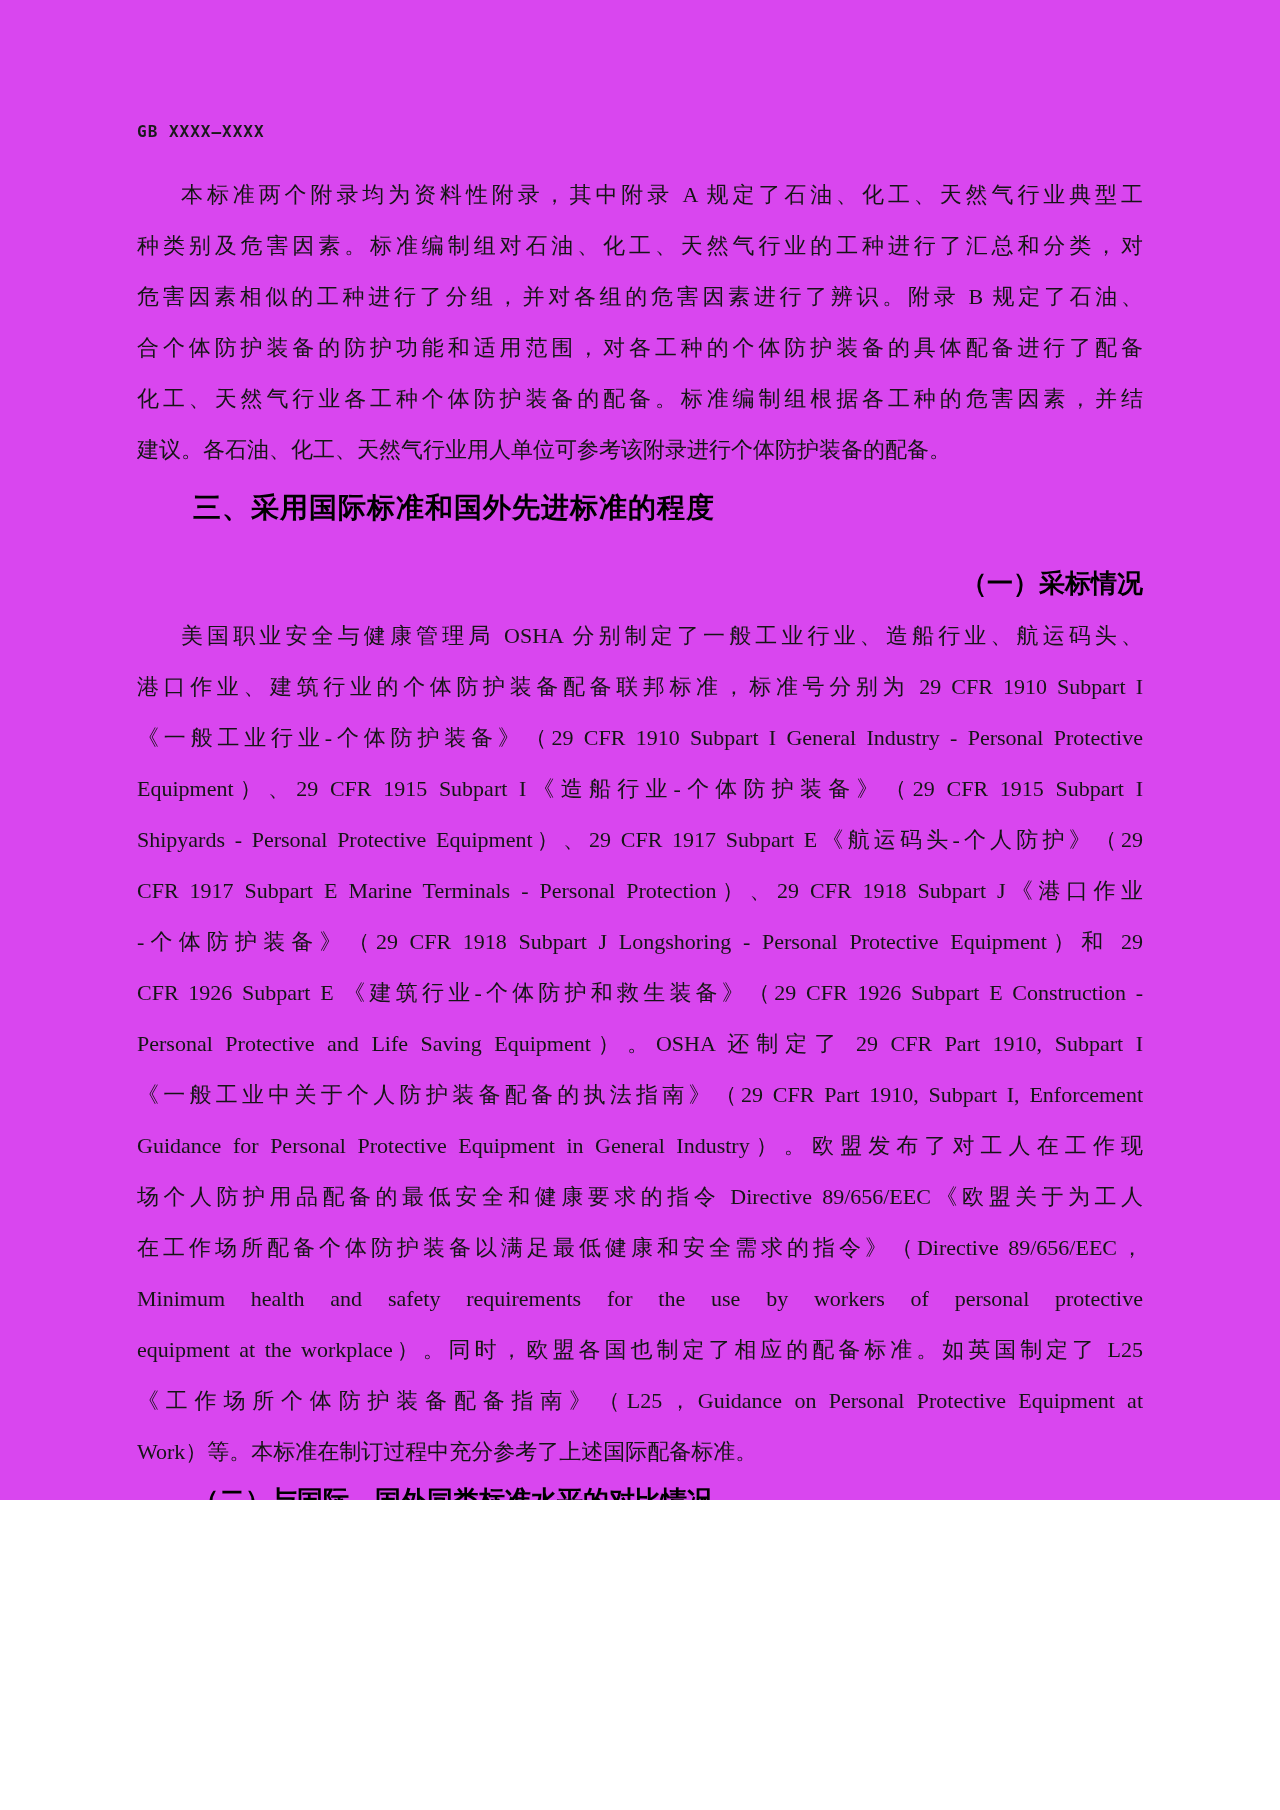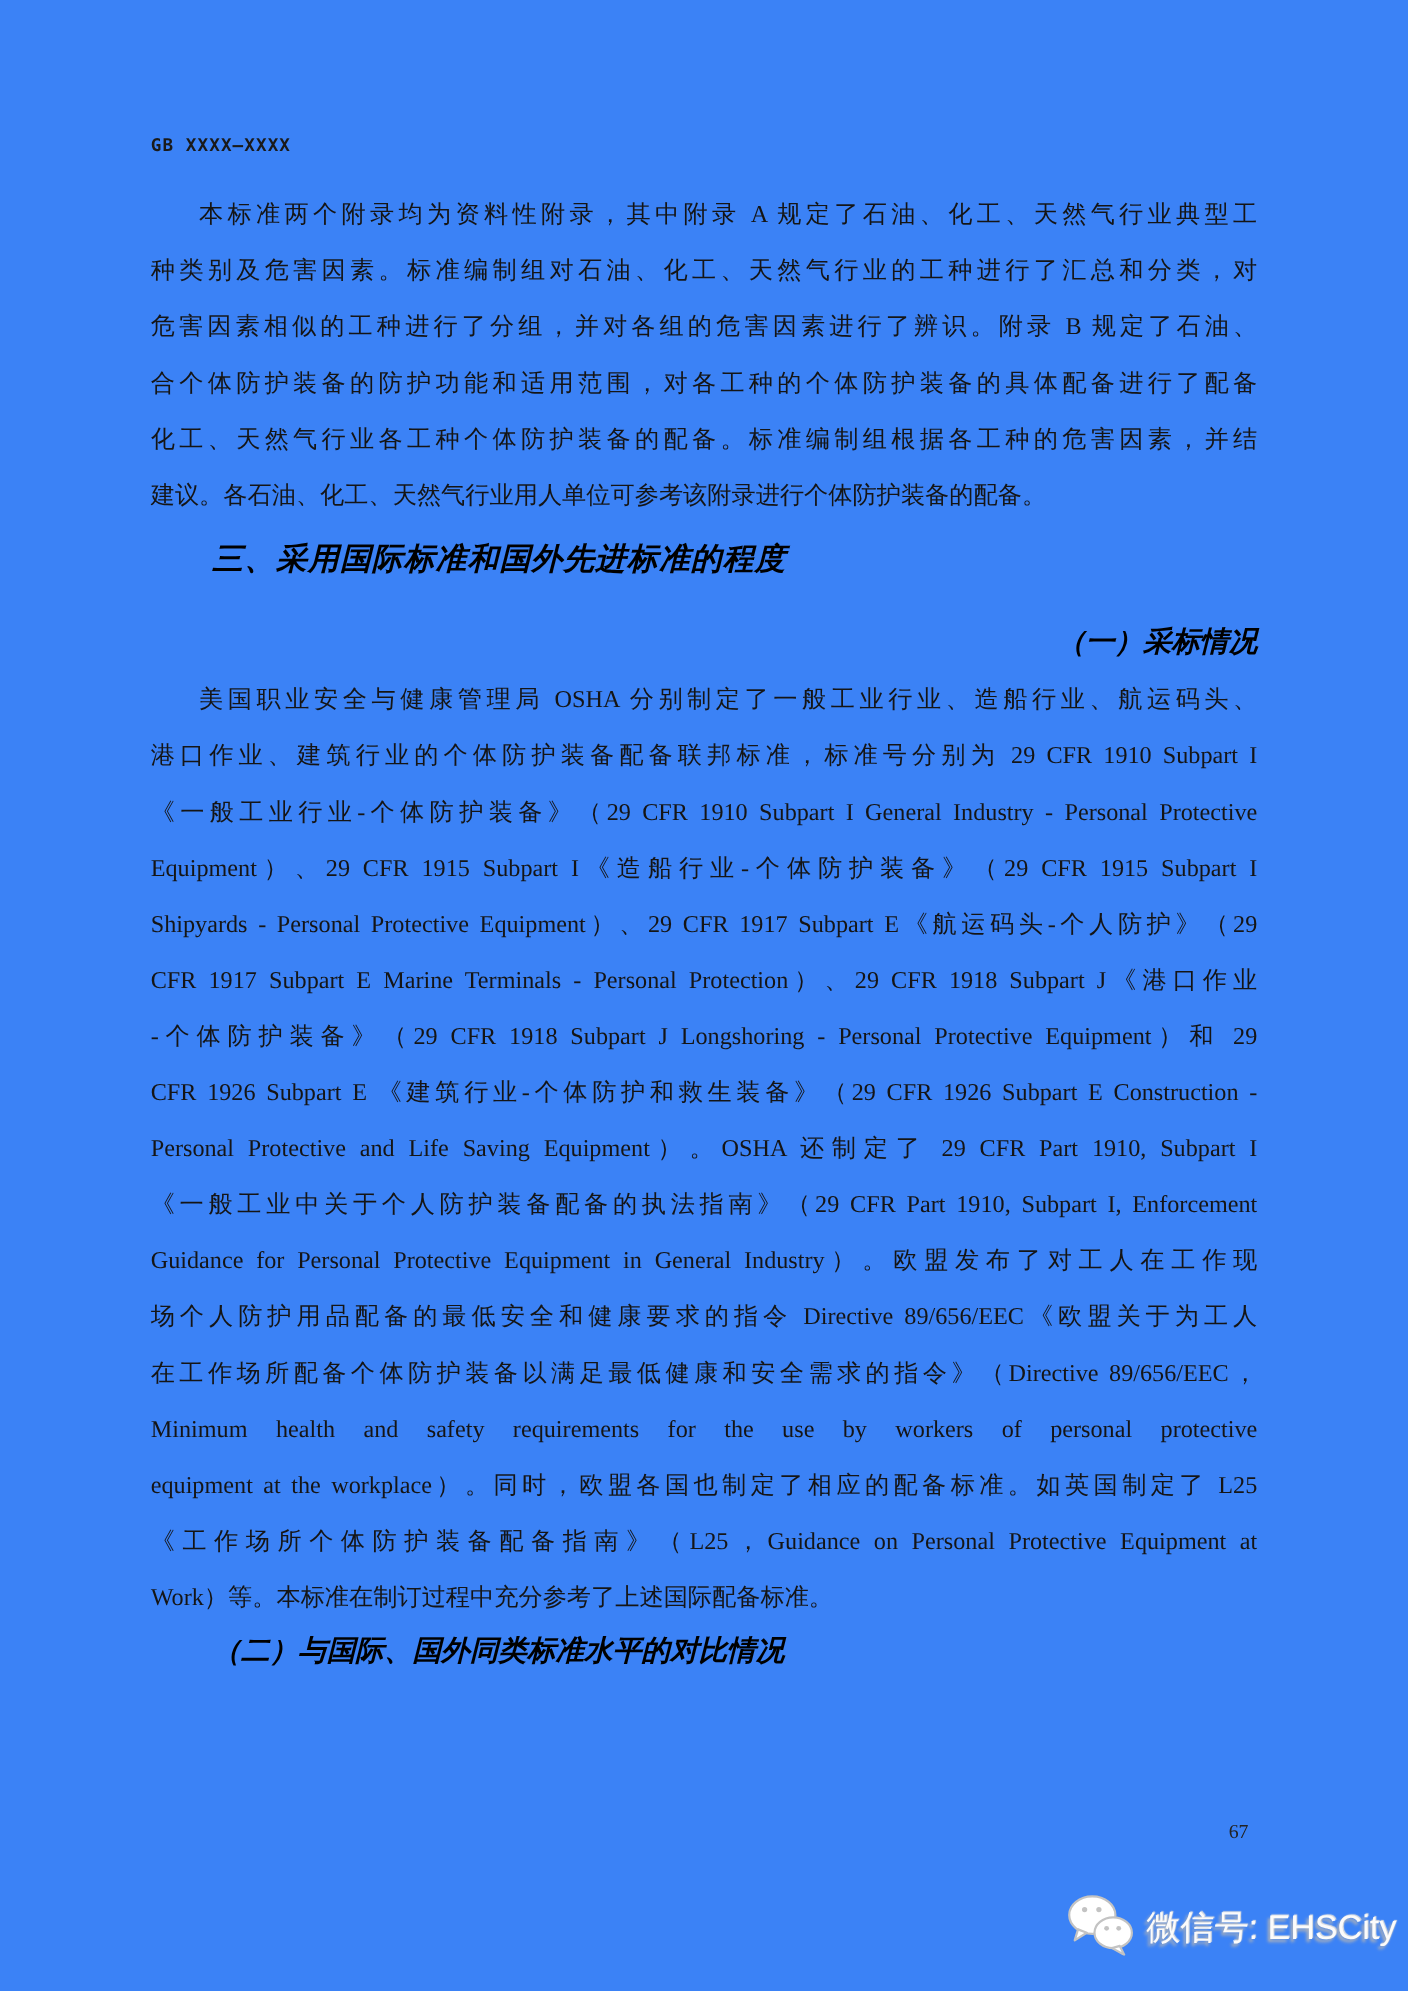--- a/index.html
+++ b/index.html
@@ -1,20 +1,20 @@
 <!DOCTYPE html>
 <html><head>
 <meta charset="utf-8">
 <style>
   html,body{margin:0;padding:0;background:#ffffff;}
   .page{
     position:relative;
     width:1280px;
-    height:1810px;
-    background:#3b82f6;
+    height:1500px;
+    background:#d946ef;
     overflow:hidden;
     color:#111111;
   }
   .doc-header{
     position:absolute;
     left:137px;
     top:122px;
     font-family:"DejaVu Sans Mono","Liberation Mono",monospace;
     font-size:16px;
     font-weight:600;
@@ -38,21 +38,20 @@
     overflow:hidden;
     white-space:normal;
   }
   .para .tline:first-child{ text-indent:2em; }
   .para.endleft .tline:last-child{ text-align-last:left; }
   .h-sec{
     font-family:"Liberation Sans","DejaVu Sans",sans-serif;
     font-weight:700;
     color:#000;
     padding-left:56px;
-    font-style:italic;
   }
   .h1{
     font-size:28px;
     height:50px;
     line-height:50px;
     margin-top:8px;
     letter-spacing:1px;
   }
   .h2{
     font-size:26px;

